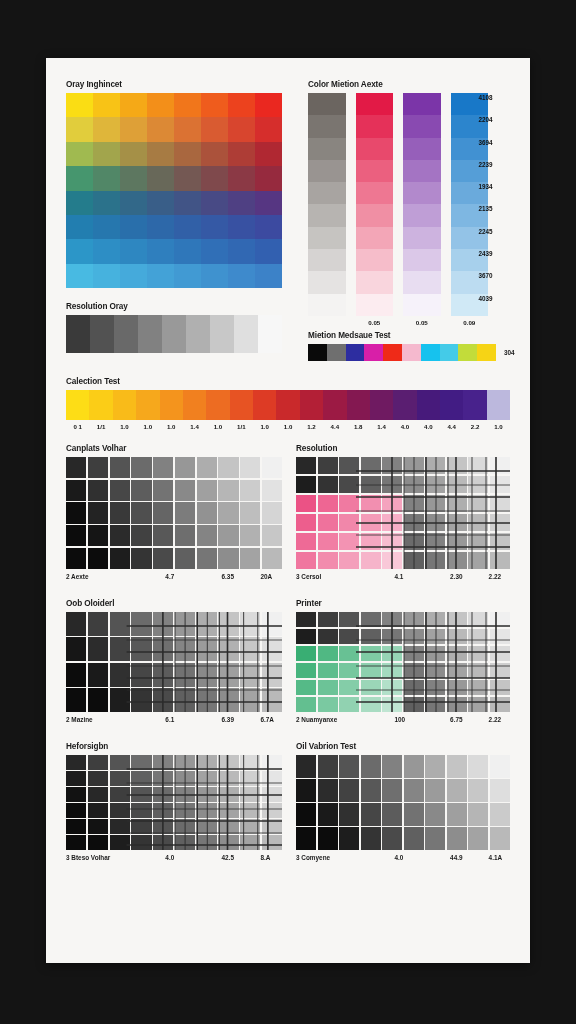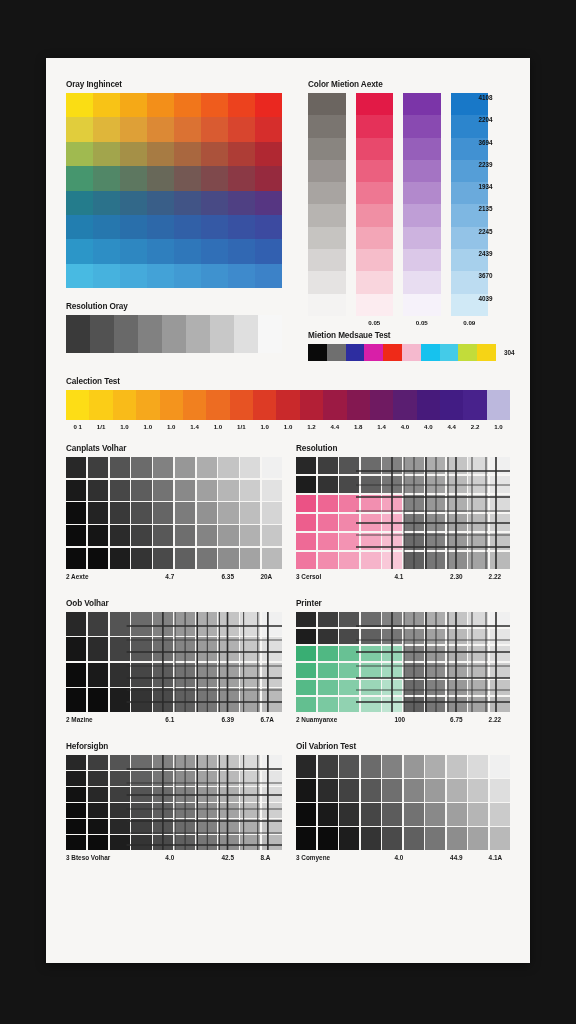--- a/index.html
+++ b/index.html
@@ -439,21 +439,21 @@
                 </svg>
               </div>
               <div class="foot" style="position: relative; height: 12px;">
                 <span style="position: absolute; left: 0px;">3 Cersol</span>
                 <span style="position: absolute; left: 46%;">4.1</span>
                 <span style="position: absolute; left: 72%;">2.30</span>
                 <span style="position: absolute; left: 90%;">2.22</span>
               </div>
             </div>
             <div>
-              <div class="sec-label">Oob Volhar</div>
+              <div class="sec-label">Oob Oloiderl</div>
               <div class="panel" style="height: 100px;">
                 <div class="patch" style="grid-template-columns: repeat(10, 1fr); grid-template-rows: repeat(4, 1fr); height: 100px;">
                   <div style="background: rgb(40, 40, 40);"></div>
                   <div style="background: rgb(62, 62, 62);"></div>
                   <div style="background: rgb(84, 84, 84);"></div>
                   <div style="background: rgb(107, 107, 107);"></div>
                   <div style="background: rgb(129, 129, 129);"></div>
                   <div style="background: rgb(151, 151, 151);"></div>
                   <div style="background: rgb(173, 173, 173);"></div>
                   <div style="background: rgb(196, 196, 196);"></div>

